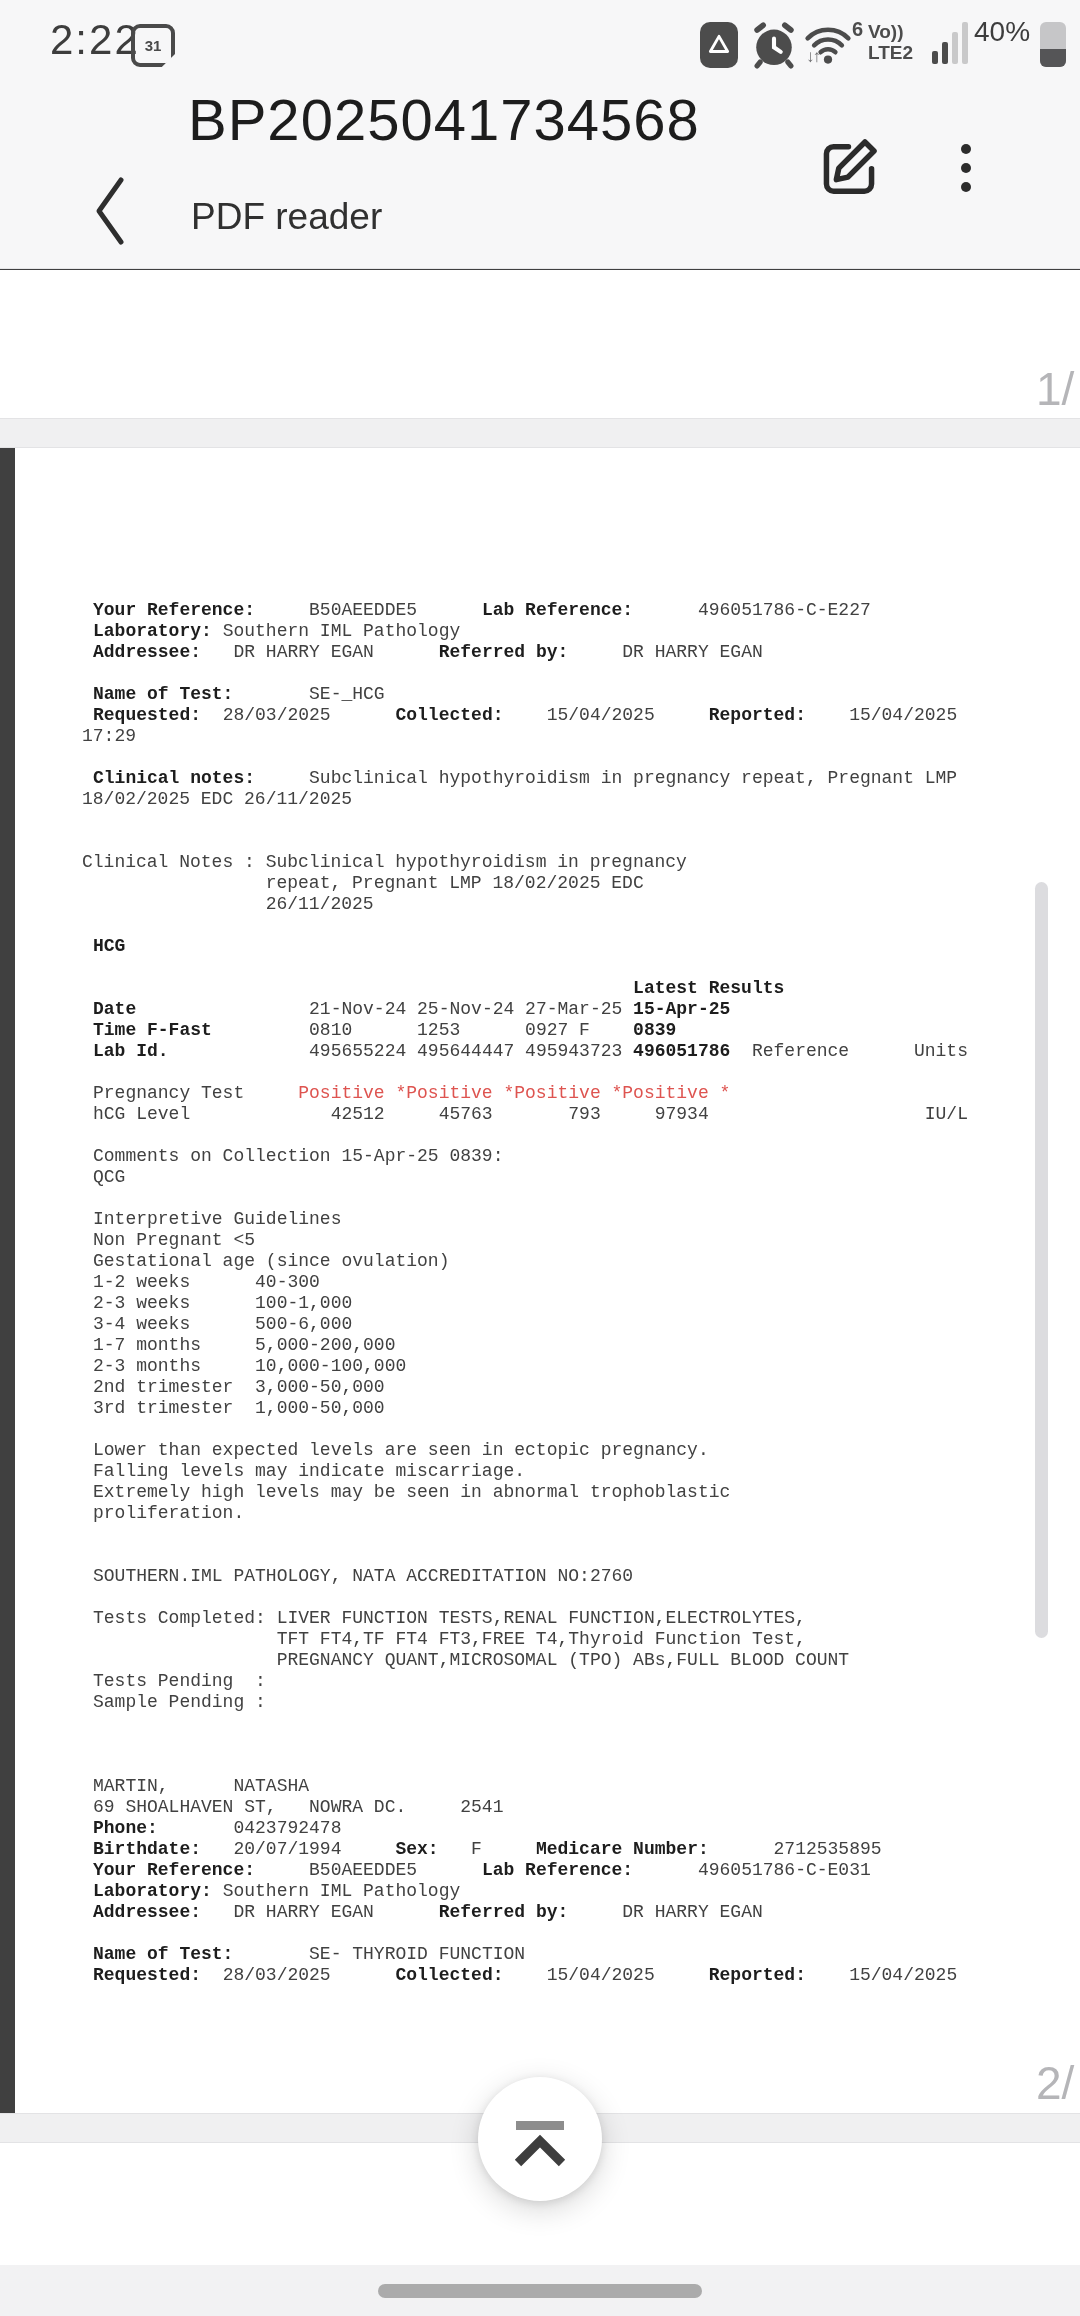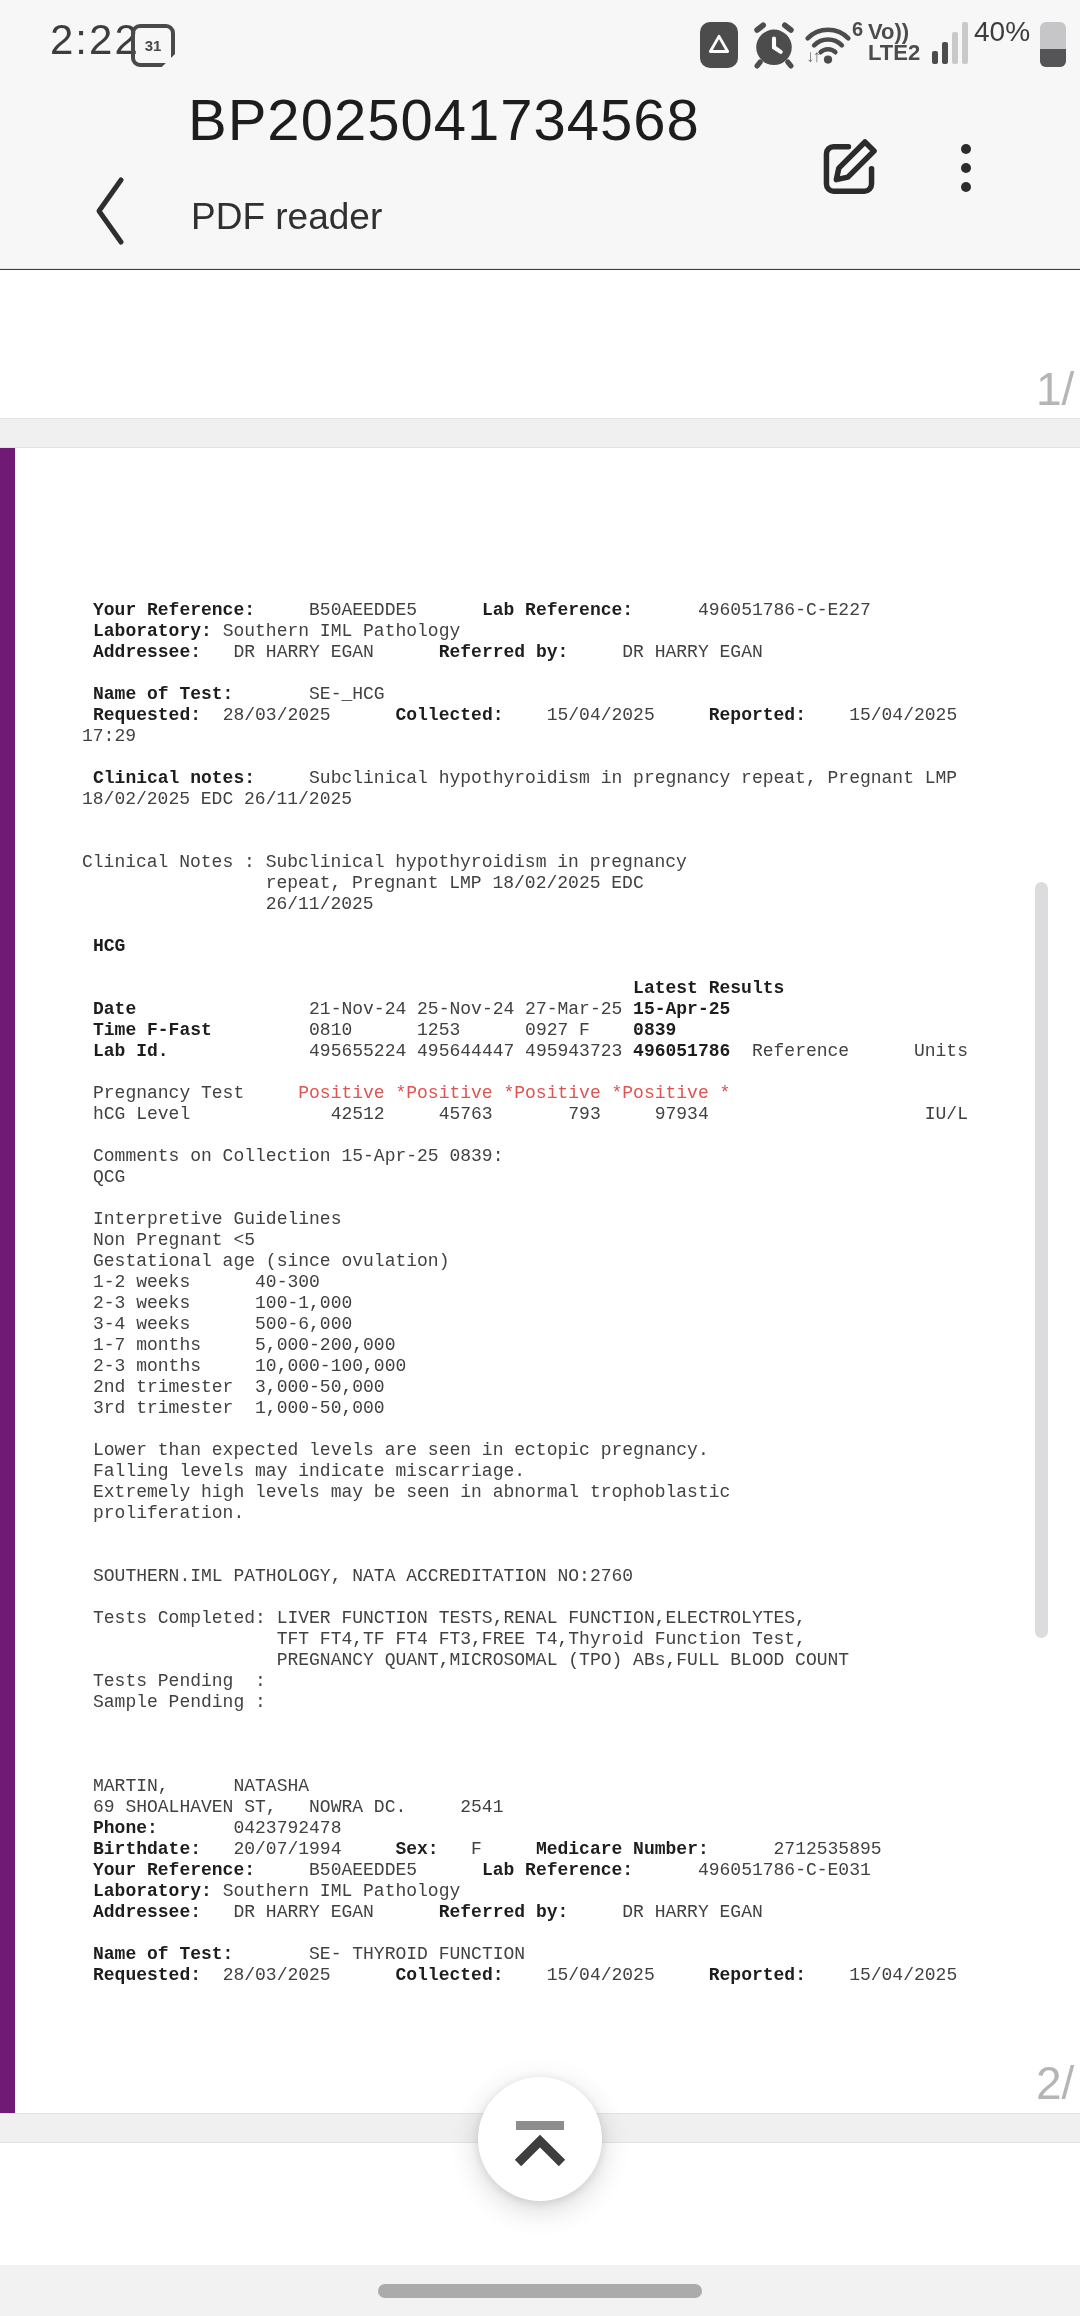--- a/index.html
+++ b/index.html
@@ -1,33 +1,33 @@
 <!DOCTYPE html>
 <html><head>
 <meta charset="utf-8">
 <style>
   html,body{margin:0;padding:0;background:#ffffff;}
   .screen{position:relative;width:1080px;height:2316px;overflow:hidden;
-          font-family:"Liberation Sans",sans-serif;background:#701a75;}
+          font-family:"Liberation Sans",sans-serif;background:#404040;}
 
   
   .appheader{position:absolute;left:0;top:0;width:1080px;height:269px;
              background:#f7f7f8;border-bottom:1px solid #e6e6e8;box-sizing:border-box;}
   .time{position:absolute;left:50px;top:16px;font-size:42px;font-weight:300;
         color:#3d3d3d;letter-spacing:2px;}
   .calendar{position:absolute;left:131px;top:24px;width:36px;height:35px;
             border:4px solid #4a4a4a;border-radius:9px;
             clip-path:polygon(0 0,100% 0,100% 70%,70% 100%,0 100%);
             display:flex;align-items:center;justify-content:center;}
   .calendar span{font-size:15px;font-weight:bold;color:#4a4a4a;}
   .sticon{position:absolute;}
   .saver{left:700px;top:22px;width:38px;height:46px;background:#4c4c4c;border-radius:10px;
          display:flex;align-items:center;justify-content:center;}
   .volte{position:absolute;left:868px;top:21px;line-height:21px;color:#4c4c4c;
-         font-size:22px;font-weight:bold;letter-spacing:0;}
+         font-size:19px;font-weight:bold;letter-spacing:0;}
   .bars{position:absolute;left:932px;top:22px;width:38px;height:42px;}
   .bars i{position:absolute;bottom:0;width:6px;border-radius:2px;background:#4c4c4c;}
   .bars i.lt{background:#c9c9ca;}
   .pct{position:absolute;left:974px;top:16px;font-size:28px;font-weight:300;color:#3d3d3d;}
   .battery{position:absolute;left:1040px;top:22px;width:26px;height:45px;border-radius:6px;
            overflow:hidden;background:#c6c6c8;}
   .battery .fill{position:absolute;left:0;bottom:0;width:100%;height:40%;background:#555557;}
   .wifi6{position:absolute;left:852px;top:18px;font-size:20px;font-weight:bold;color:#4c4c4c;}
   .wifiarrows{position:absolute;left:806px;top:47px;font-size:17px;color:#6d6d6f;letter-spacing:-2px;}
 

